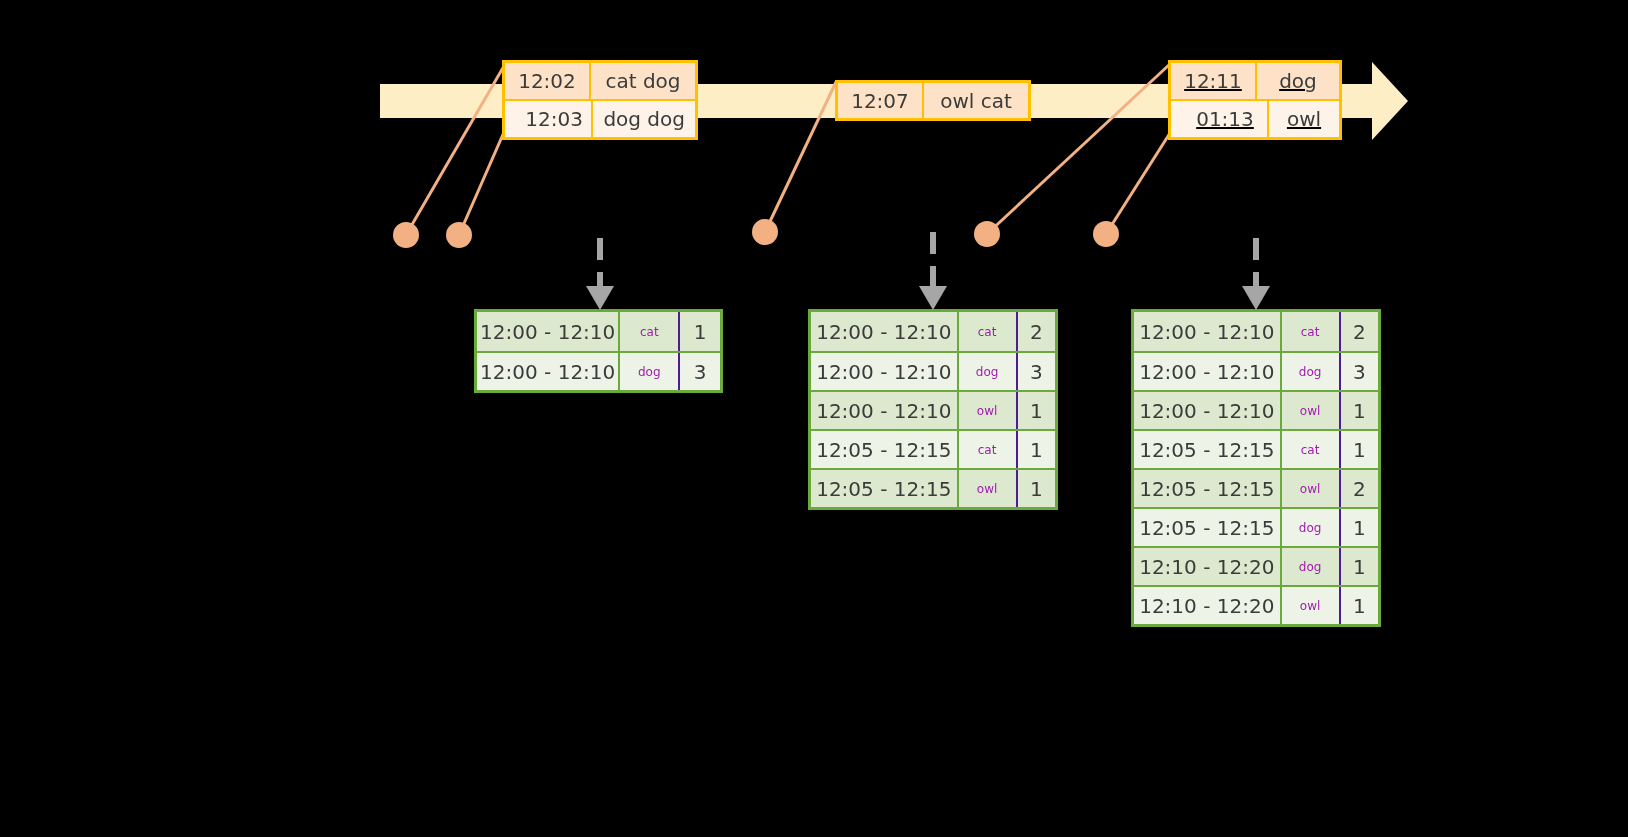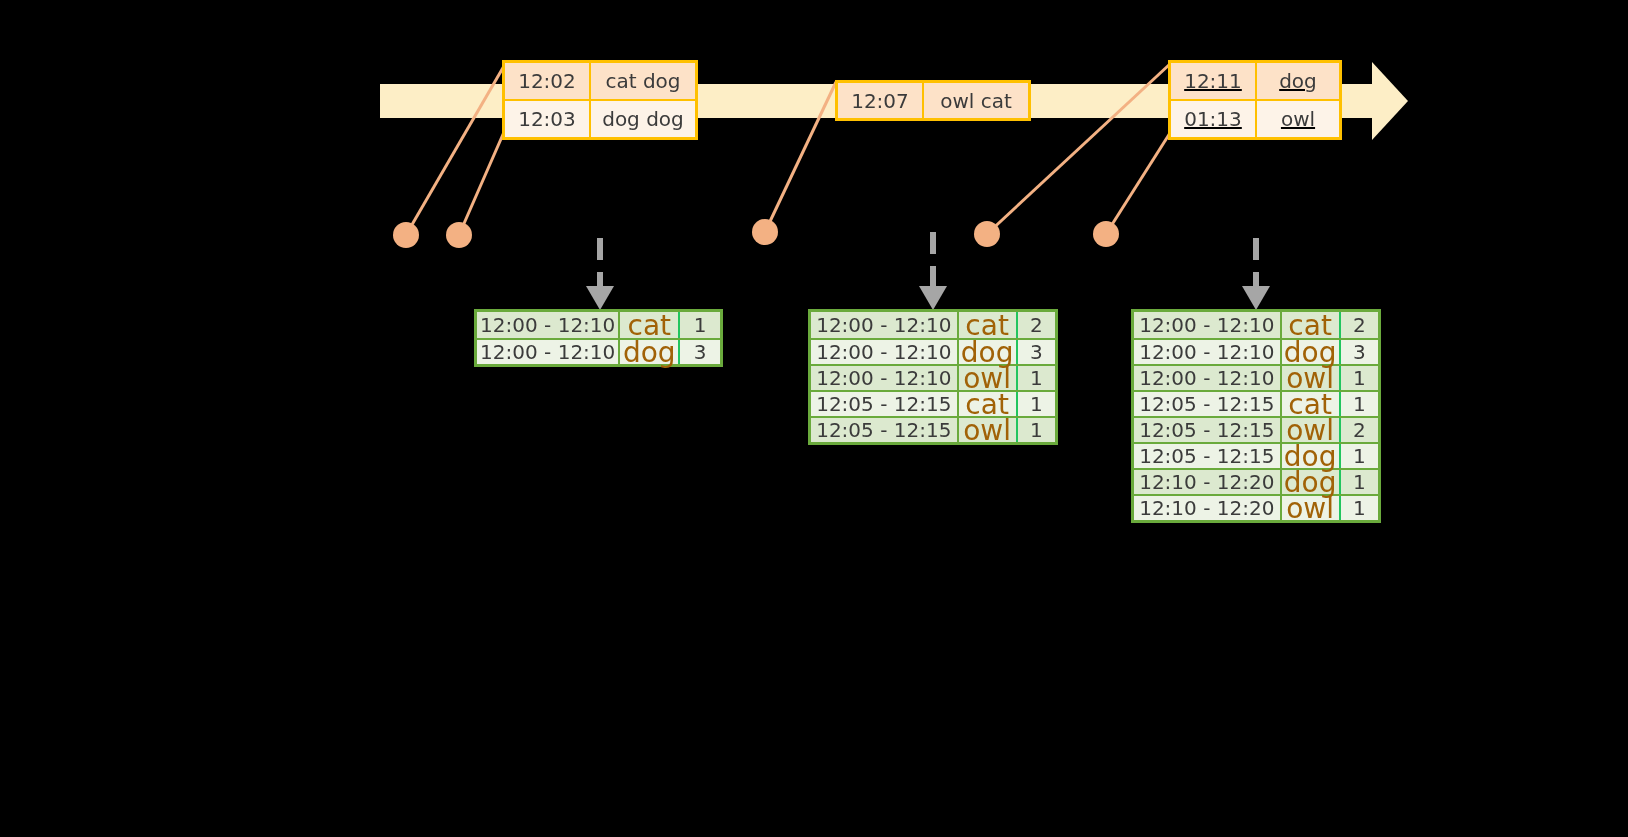--- a/index.html
+++ b/index.html
@@ -9,37 +9,37 @@
 
   
   #timeline-svg{position:absolute;left:0;top:0;width:1628px;height:837px;pointer-events:none;}
 
   
   .event-box{position:absolute;border:3px solid #ffc000;box-sizing:border-box;
              display:flex;flex-direction:column;background:#fdf0e0;z-index:5;}
   .event-row{display:flex;flex:1;}
   .event-row + .event-row{border-top:2px solid #ffc000;}
   .event-row.shade-a{background:#fde2c8;}
-  .event-row.shade-b{background:#fdf3e8;}
+  .event-row.shade-b{background:#fdf3e8;padding-left:12px;}
   .ev-time{width:84px;display:flex;align-items:center;justify-content:center;
            border-right:2px solid #ffc000;font-size:20px;color:#3b3b3b;}
   .ev-words{flex:1;display:flex;align-items:center;justify-content:center;
             font-size:20px;color:#3b3b3b;padding:0 10px;white-space:nowrap;}
 
   
   .result-table{position:absolute;border:3px solid #6aaa3c;box-sizing:border-box;
                 background:#eaf2e2;z-index:5;}
-  .res-row{display:flex;height:26px;box-sizing:border-box;}
+  .res-row{display:flex;height:39px;box-sizing:border-box;}
   .res-row + .res-row{border-top:2px solid #6aaa3c;}
   .res-row.shade-a{background:#dce9cf;}
   .res-row.shade-b{background:#edf3e6;}
   .res-win{display:flex;align-items:center;justify-content:center;
            border-right:2px solid #6aaa3c;font-size:20px;color:#3b3b3b;white-space:nowrap;}
   .res-word{display:flex;align-items:center;justify-content:center;
-            border-right:2px solid #22c55e;font-size:28px;color:#a16207;}
+            border-right:2px solid #4c1d95;font-size:12px;color:#a21caf;}
   .res-count{display:flex;align-items:center;justify-content:center;
              font-size:20px;color:#3b3b3b;}
 
   
   .t1 .res-win{width:142px;} .t1 .res-word{width:58px;} .t1 .res-count{width:40px;}
   .t2 .res-win{width:148px;} .t2 .res-word{width:58px;} .t2 .res-count{width:38px;}
   .t3 .res-win{width:148px;} .t3 .res-word{width:58px;} .t3 .res-count{width:38px;}
 </style>
 </head>
 <body>

